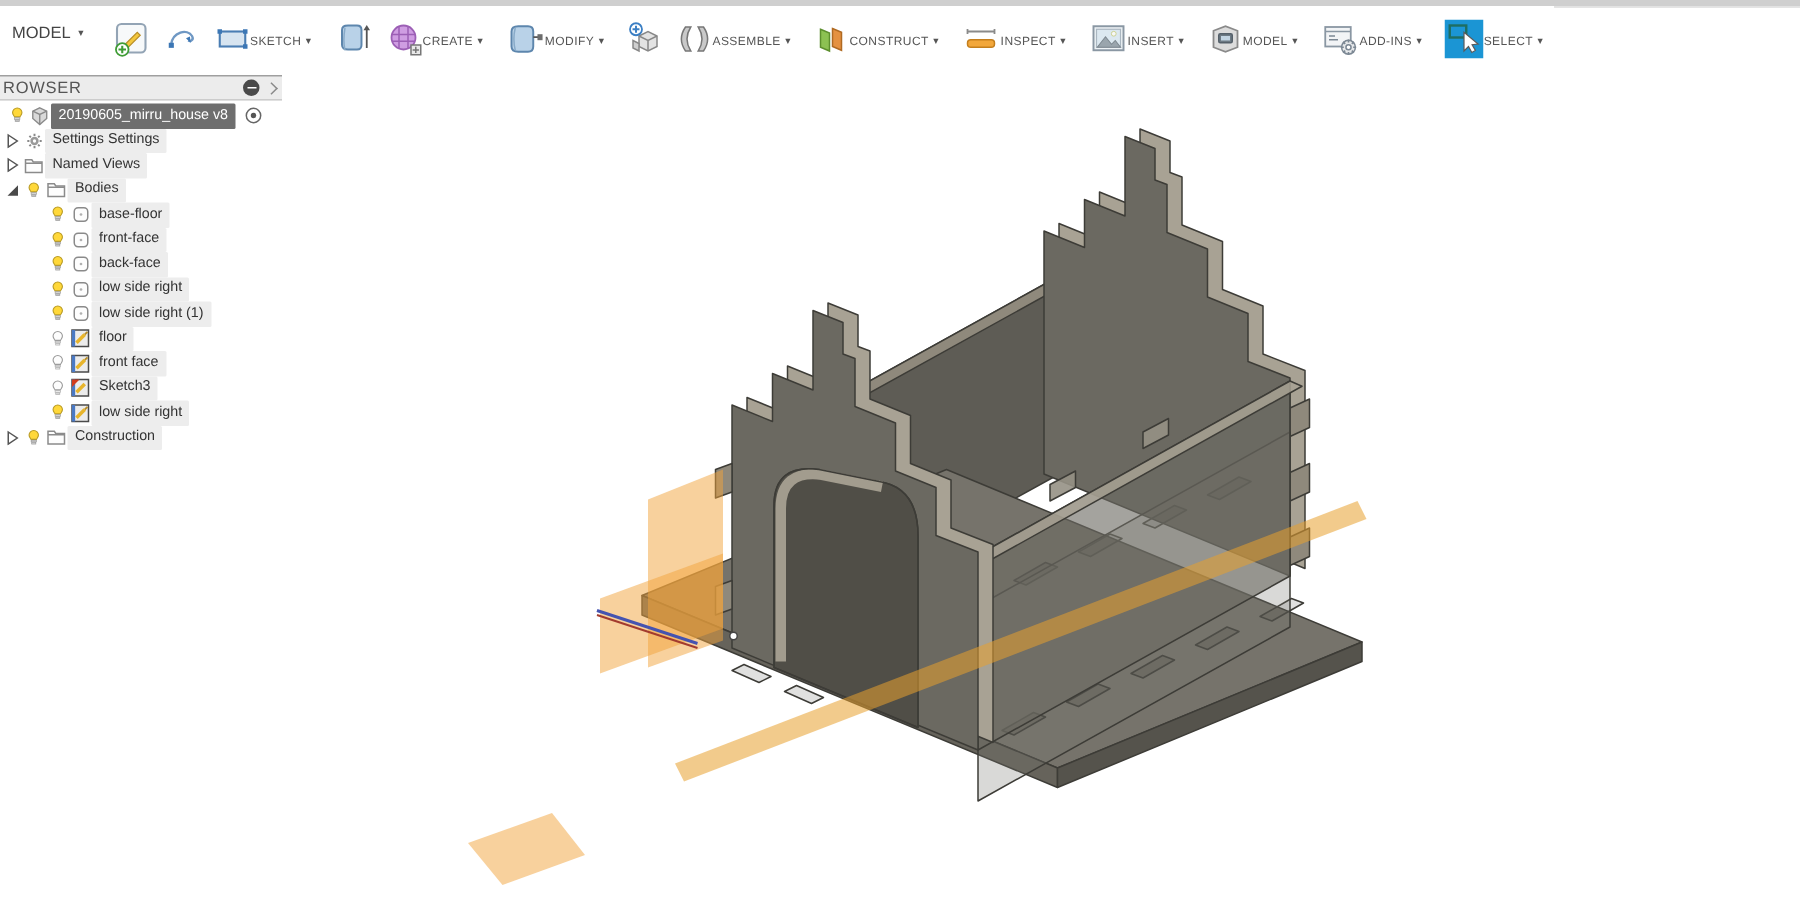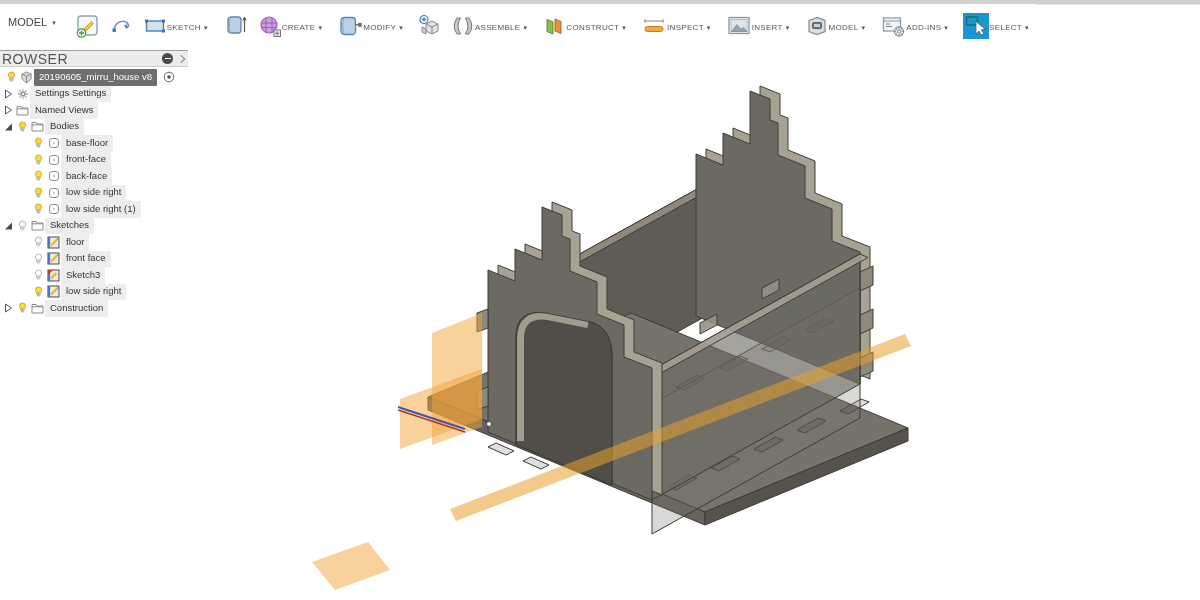--- a/index.html
+++ b/index.html
@@ -15,21 +15,21 @@
   .tgroup{display:flex;flex-direction:row;align-items:center;padding:0 7px;}
   .ticons{height:32px;display:flex;align-items:center;gap:9px;}
   .tlabel{font-size:8px;color:#555;margin-top:2px;letter-spacing:.3px;display:flex;align-items:center;gap:3px;cursor:pointer;white-space:nowrap;}
   .caret{font-size:7px;color:#555;line-height:1;}
   .tsep{width:1px;background:#dcdcdc;margin:2px 0 5px;}
   .tbtn{display:flex;align-items:center;justify-content:center;background:transparent;border:none;padding:0;cursor:pointer;}
   
   .browser{position:absolute;top:50px;left:0;width:188px;}
   .bheader{height:15px;background:#ececec;border-top:1px solid #9f9f9f;border-bottom:1px solid #cccccc;
     display:flex;align-items:center;padding:0 4px 0 2px;}
-  .btitle{font-size:14px;color:#555;letter-spacing:.5px;flex:1;}
+  .btitle{font-size:11px;color:#555;letter-spacing:.5px;flex:1;}
   .bmin{width:11px;height:11px;border-radius:50%;background:#4a4a4a;position:relative;cursor:pointer;flex:none;}
   .bmin::after{content:"";position:absolute;left:2.5px;top:4.8px;width:6px;height:1.6px;background:#fff;}
   .bchev{width:5px;height:5px;border-right:1.4px solid #8a8a8a;border-top:1.4px solid #8a8a8a;transform:rotate(45deg);margin-left:5px;flex:none;cursor:pointer;}
   .btree{padding-top:2px;}
   .row{display:flex;height:16.5px;font-size:9.5px;color:#333;cursor:default;}
   .row .slot{flex:none;display:flex;align-items:center;justify-content:center;width:15px;}
   .row .slot.exp{width:13px;}
   .row .lbl{background:#ededed;padding:1.5px 5px;white-space:nowrap;border-radius:1px;}
   .row.selected .lbl{background:#6e6e6e;color:#fff;}
   .row.lvl0{padding-left:2px;}
@@ -483,41 +483,20 @@
           </svg>
         </span>
         <span class="slot">
           <svg width="12" height="12" viewBox="0 0 12 12">
             <rect x="1.5" y="1.5" width="9" height="9" rx="2.6" fill="#fdfdfd" stroke="#8a8a8a"></rect>
             <circle cx="6" cy="6" r=".9" fill="#b0b0b0"></circle>
           </svg>
         </span>
         <span class="lbl">low side right (1)</span>
       </div>
-      <div class="row lvl0">
-        <span class="slot exp">
-          <svg width="9" height="10" viewBox="0 0 9 10">
-            <path d="M8,1.5 L8,8.5 L1,8.5 Z" fill="#4a4a4a"></path>
-          </svg>
-        </span>
-        <span class="slot">
-          <svg width="11" height="12" viewBox="0 0 12 13">
-            <path d="M6 1a3.4 3.4 0 0 0-3.4 3.4c0 1.6 1.1 2.3 1.4 3.1h4c.3-.8 1.4-1.5 1.4-3.1A3.4 3.4 0 0 0 6 1z" fill="#fdfdfd" stroke="#9a9a9a" stroke-width=".8"></path>
-            <rect x="4.1" y="8.1" width="3.8" height="1.2" fill="#eee" stroke="#aaa" stroke-width=".5"></rect>
-            <rect x="4.5" y="9.8" width="3" height="1.1" fill="#eee" stroke="#aaa" stroke-width=".5"></rect>
-          </svg>
-        </span>
-        <span class="slot">
-          <svg width="13" height="11" viewBox="0 0 13 11">
-            <path d="M1 1.5h4.2l1 1.5H12v7H1z" fill="#fdfdfd" stroke="#8b8b8b"></path>
-            <path d="M1 3.8h11" stroke="#8b8b8b" fill="none"></path>
-          </svg>
-        </span>
-        <span class="lbl">Sketches</span>
-      </div>
       <div class="row lvl1">
         <span class="slot">
           <svg width="11" height="12" viewBox="0 0 12 13">
             <path d="M6 1a3.4 3.4 0 0 0-3.4 3.4c0 1.6 1.1 2.3 1.4 3.1h4c.3-.8 1.4-1.5 1.4-3.1A3.4 3.4 0 0 0 6 1z" fill="#fdfdfd" stroke="#9a9a9a" stroke-width=".8"></path>
             <rect x="4.1" y="8.1" width="3.8" height="1.2" fill="#eee" stroke="#aaa" stroke-width=".5"></rect>
             <rect x="4.5" y="9.8" width="3" height="1.1" fill="#eee" stroke="#aaa" stroke-width=".5"></rect>
           </svg>
         </span>
         <span class="slot">
           <svg width="13" height="13" viewBox="0 0 13 13">

